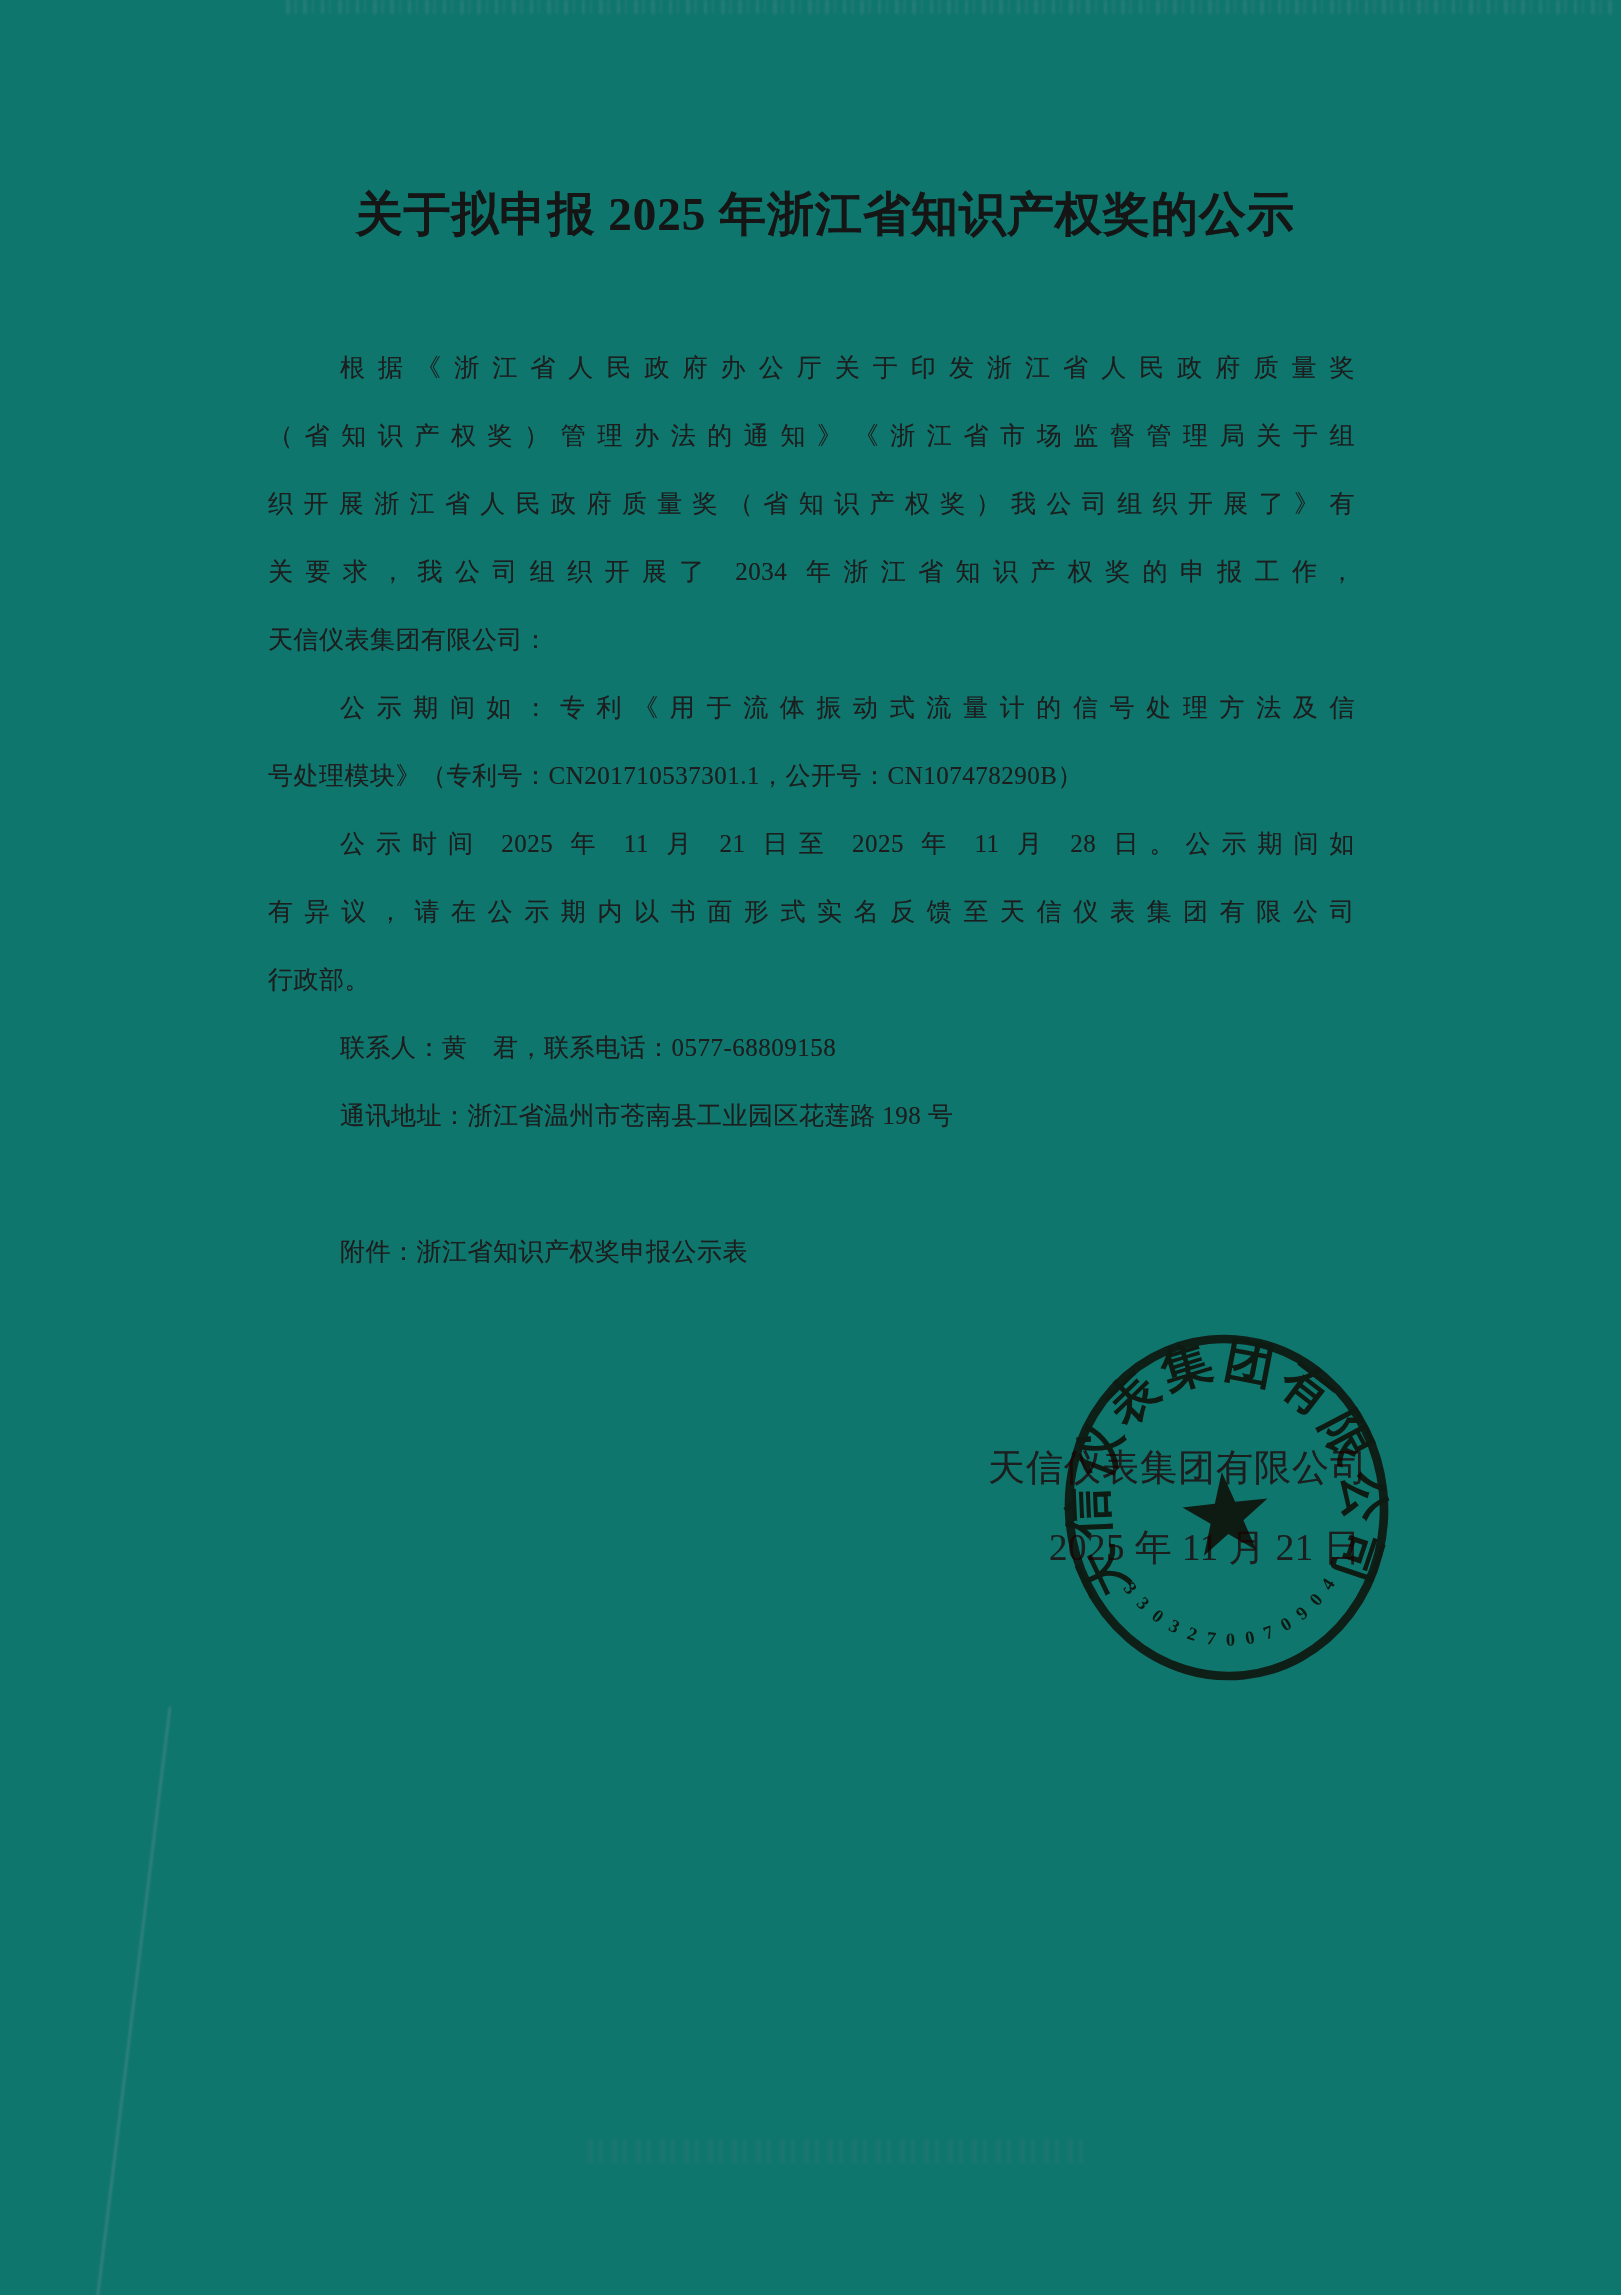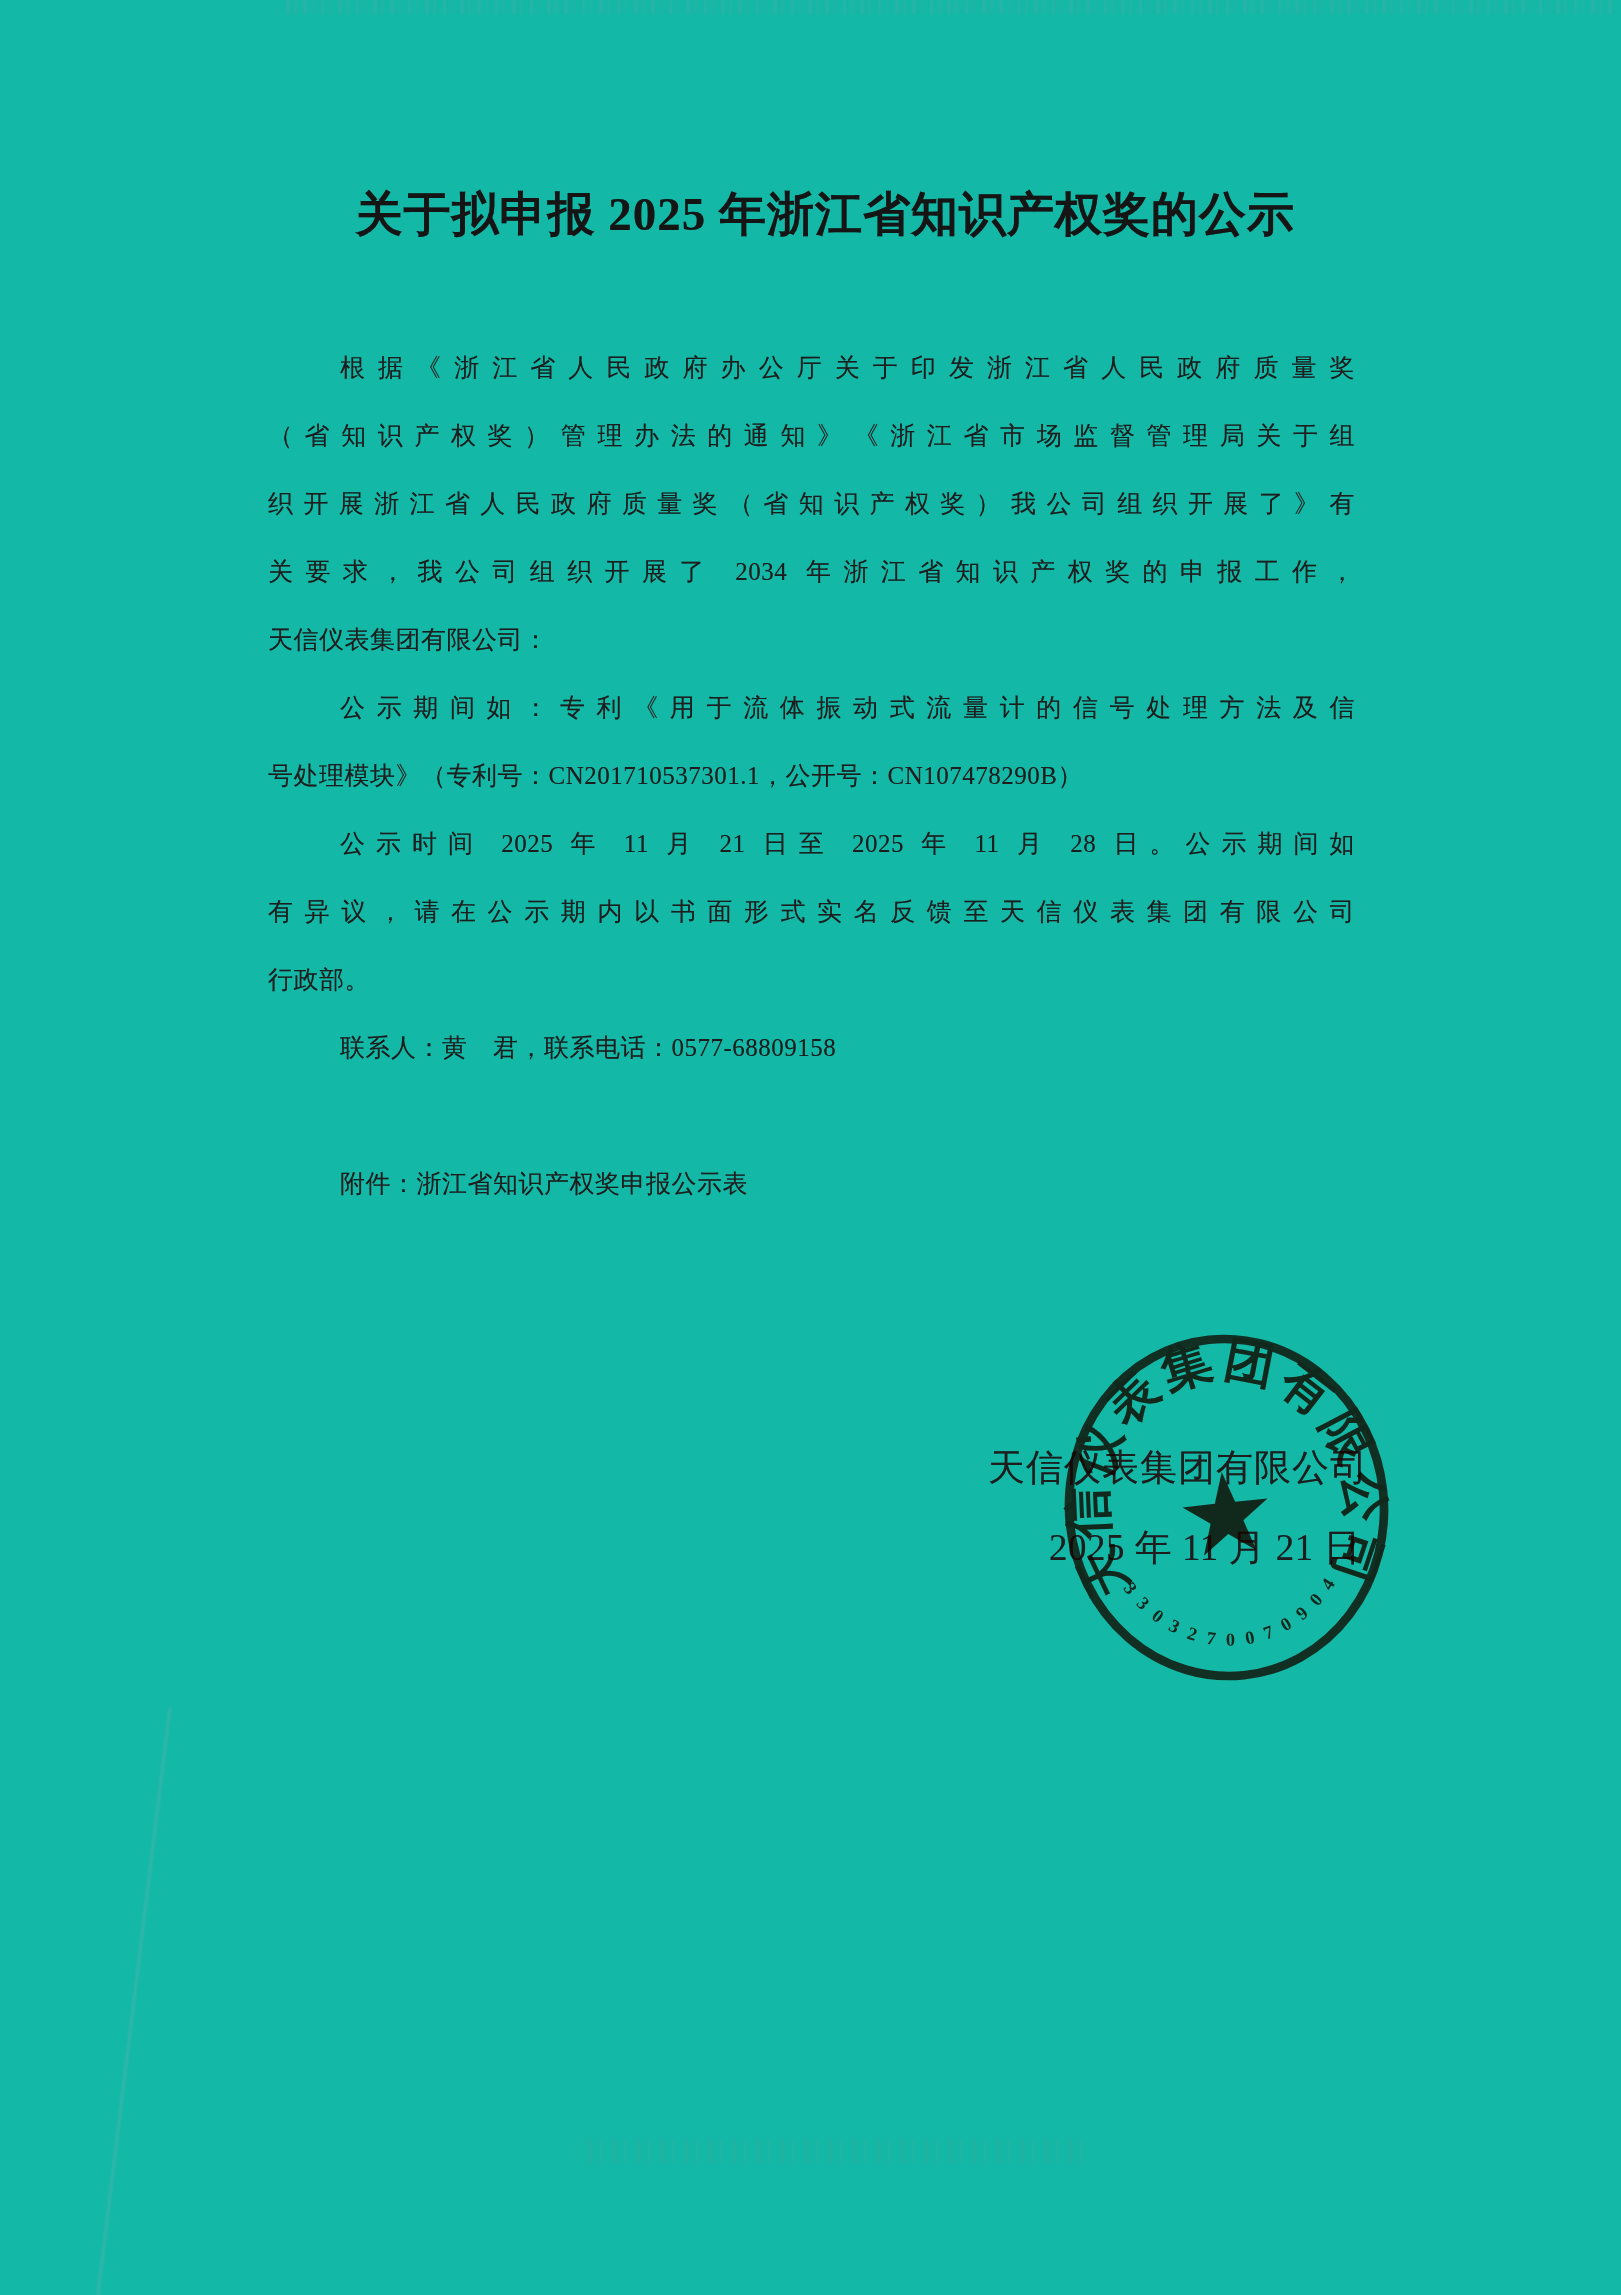--- a/index.html
+++ b/index.html
@@ -4,21 +4,21 @@
 <style>
   html, body {
     margin: 0;
     padding: 0;
     background: #ffffff;
   }
   .page {
     position: relative;
     width: 1622px;
     height: 2295px;
-    background: #14b8a6;
+    background: #0f766e;
     overflow: hidden;
     font-family: "Liberation Serif", "DejaVu Serif", serif;
     color: #1e1e1e;
   }
   
   .noise-top {
     position: absolute;
     left: 286px; top: 0; width: 1329px; height: 14.3px;
     background: repeating-linear-gradient(90deg,
       rgba(150,158,178,0.16) 0 3.6px, rgba(255,255,255,0) 3.6px 8.2px,
@@ -117,20 +117,21 @@
     <div class="ln just">（省知识产权奖）管理办法的通知》《浙江省市场监督管理局关于组</div>
     <div class="ln just">织开展浙江省人民政府质量奖（省知识产权奖）我公司组织开展了》有</div>
     <div class="ln just">关要求，我公司组织开展了 2034 年浙江省知识产权奖的申报工作，</div>
     <div class="ln">天信仪表集团有限公司：</div>
     <div class="ln ind just">公示期间如：专利《用于流体振动式流量计的信号处理方法及信</div>
     <div class="ln">号处理模块》（专利号：CN201710537301.1，公开号：CN107478290B）</div>
     <div class="ln ind just">公示时间 2025 年 11 月 21 日至 2025 年 11 月 28 日。公示期间如</div>
     <div class="ln just">有异议，请在公示期内以书面形式实名反馈至天信仪表集团有限公司</div>
     <div class="ln">行政部。</div>
     <div class="ln ind">联系人：黄　君，联系电话：0577-68809158</div>
+    <div class="ln ind">通讯地址：浙江省温州市苍南县工业园区花莲路 198 号</div>
     <div class="ln"></div>
     <div class="ln ind">附件：浙江省知识产权奖申报公示表</div>
   </div>
 
   <div class="signature-company">天信仪表集团有限公司</div>
   <div class="signature-date">2025 年 11 月 21 日</div>
 
   <svg class="seal" viewBox="0 0 780 820" aria-hidden="true">
     <g transform="rotate(-6 390 410)">
       <ellipse class="ring" cx="390" cy="410" rx="308" ry="330"></ellipse>

